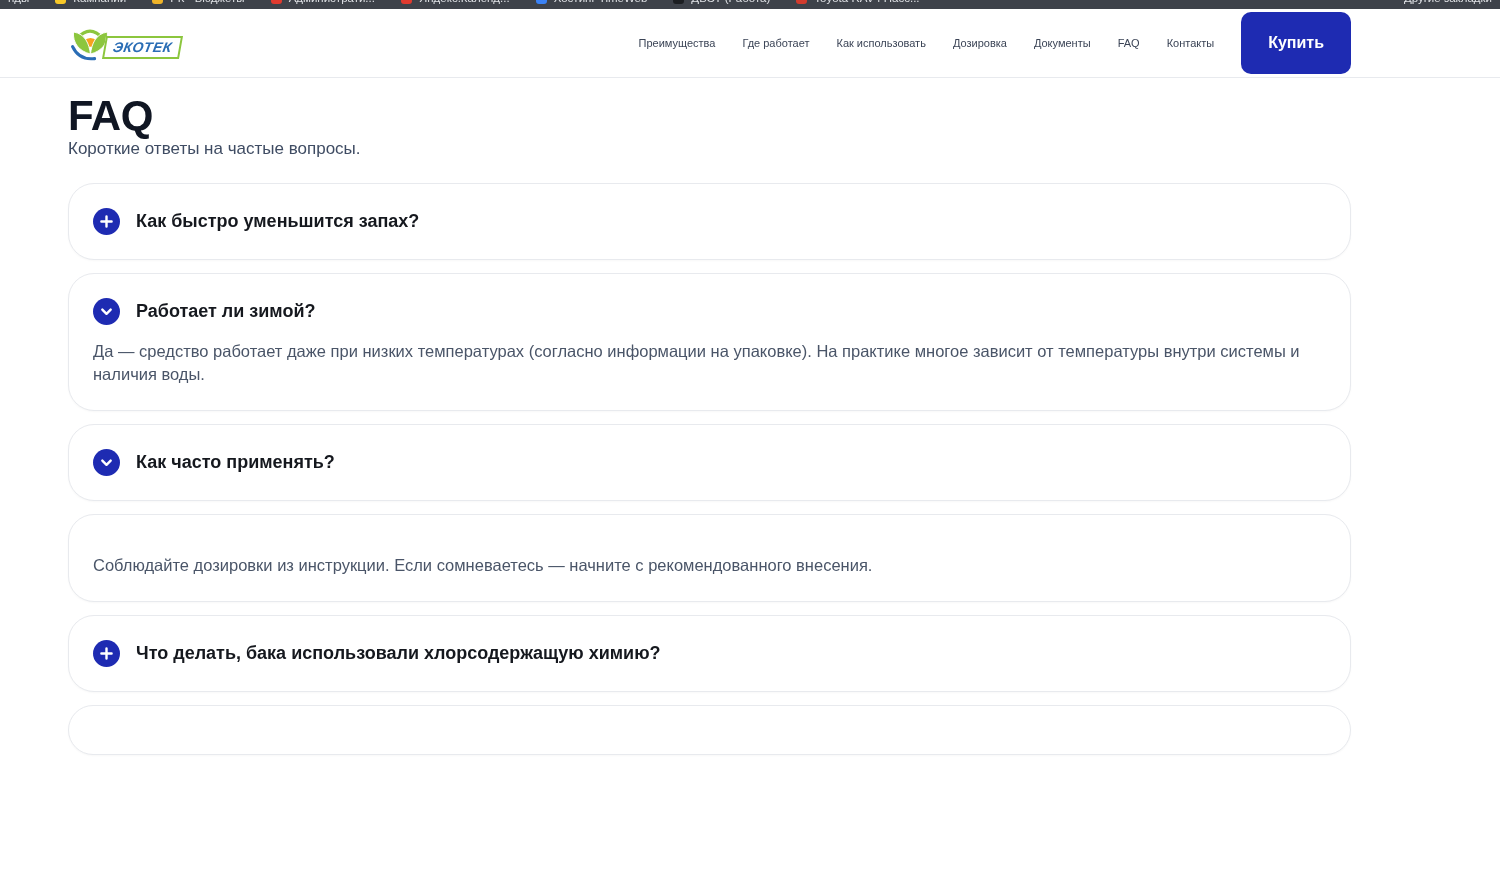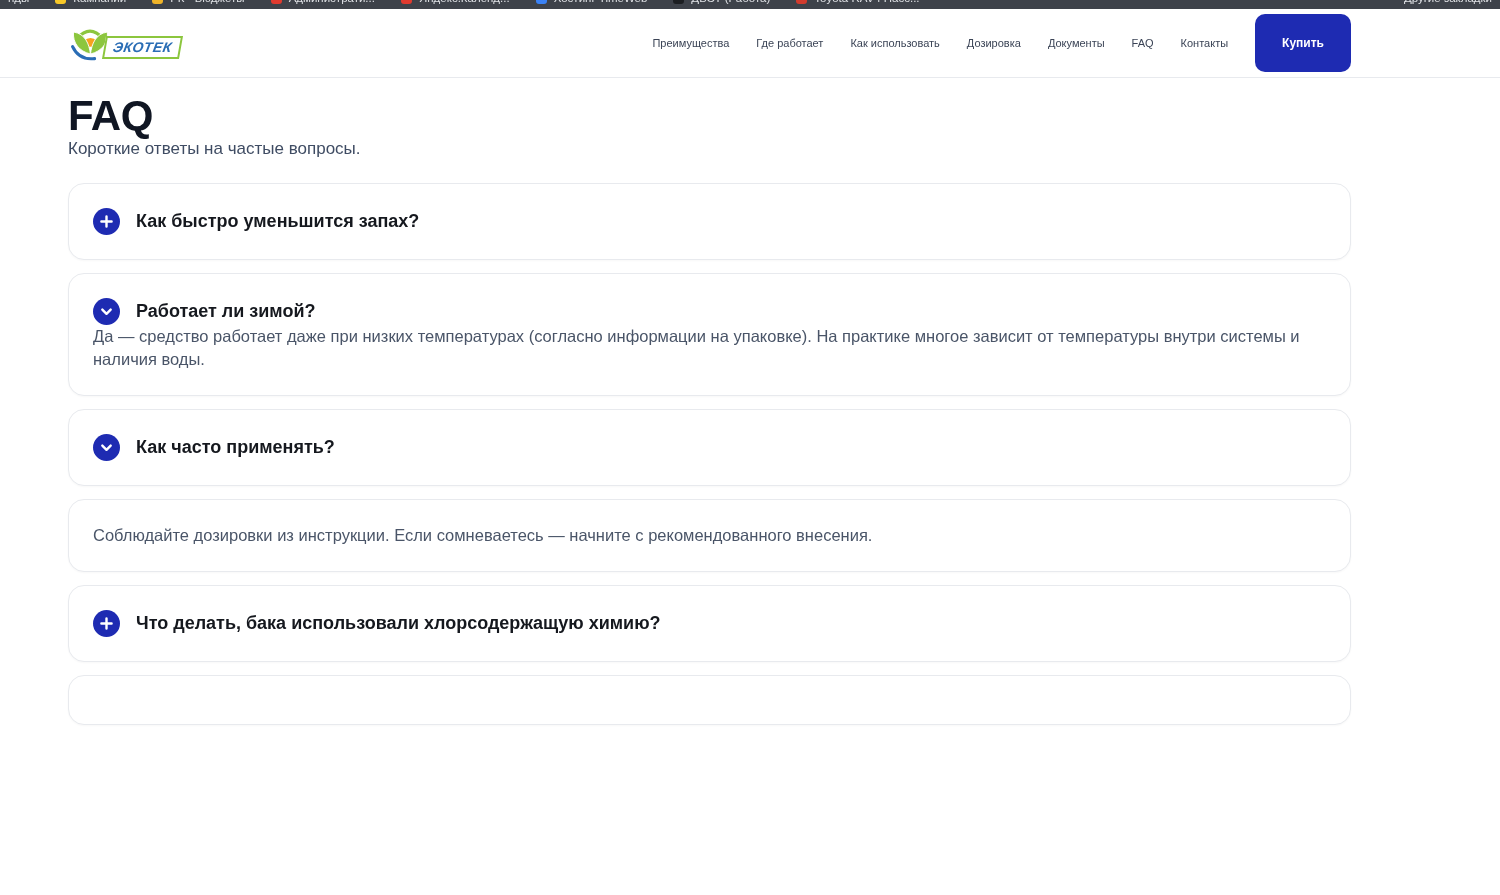--- a/index.html
+++ b/index.html
@@ -33,36 +33,36 @@
     display:flex;align-items:center;}
   .header-inner{width:1283px;margin-left:68px;display:flex;align-items:center;}
   .logo{display:flex;align-items:flex-end;cursor:pointer;}
   .logo-text{border:2px solid var(--logo-green);color:var(--logo-blue);
     font-style:italic;font-weight:bold;font-size:14px;letter-spacing:.5px;
     padding:1px 7px 2px;transform:skewX(-10deg);margin-left:-8px;margin-bottom:4px;
     background:#fff;}
   .nav{margin-left:auto;display:flex;align-items:center;gap:27px;}
   .nav-link{font-size:11px;color:var(--nav);cursor:pointer;}
   .buy-btn{margin-left:27px;background:var(--accent);color:#fff;border:none;
-    border-radius:10px;padding:22px 27px;font-size:12px;font-weight:700;
+    border-radius:10px;padding:22px 27px;font-size:16px;font-weight:700;
     font-family:inherit;cursor:pointer;}
 
   
   .main{width:1283px;margin-left:68px;}
   .faq-title{margin-top:15px;font-size:42px;line-height:46px;font-weight:800;
     color:#101623;letter-spacing:-.5px;}
   .faq-subtitle{font-size:17px;color:var(--subtitle);}
   .faq-list{margin-top:24px;display:flex;flex-direction:column;gap:13px;}
-  .faq-card{background:#fff;border:1px solid var(--card-border);border-radius:16px;
+  .faq-card{background:#fff;border:1px solid var(--card-border);border-radius:26px;
     padding:24px;box-shadow:0 1px 2px rgba(16,24,40,.03);}
   .faq-q{display:flex;align-items:center;gap:16px;cursor:pointer;}
   .icon-circle{width:27px;height:27px;border-radius:50%;background:var(--accent);
     display:flex;align-items:center;justify-content:center;flex:none;cursor:pointer;}
   .faq-question{font-size:18px;font-weight:700;color:var(--question);}
-  .faq-answer{font-size:16.5px;line-height:23px;color:var(--answer);}
+  .faq-answer{margin-top:15px;font-size:16.5px;line-height:23px;color:var(--answer);}
 </style>
 </head>
 <body>
 
 <div class="bookmarks-bar">
   <div class="bm-row">
   <div class="bm-item">
 
     <span class="bm-label">нды</span>
   </div>

